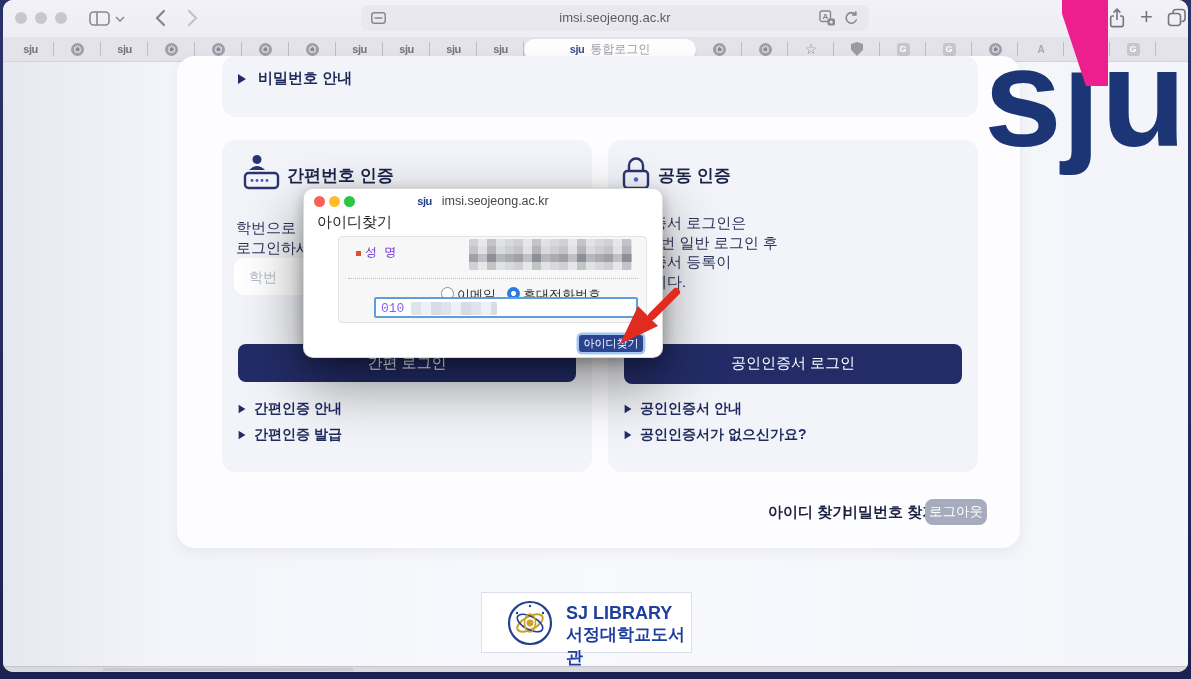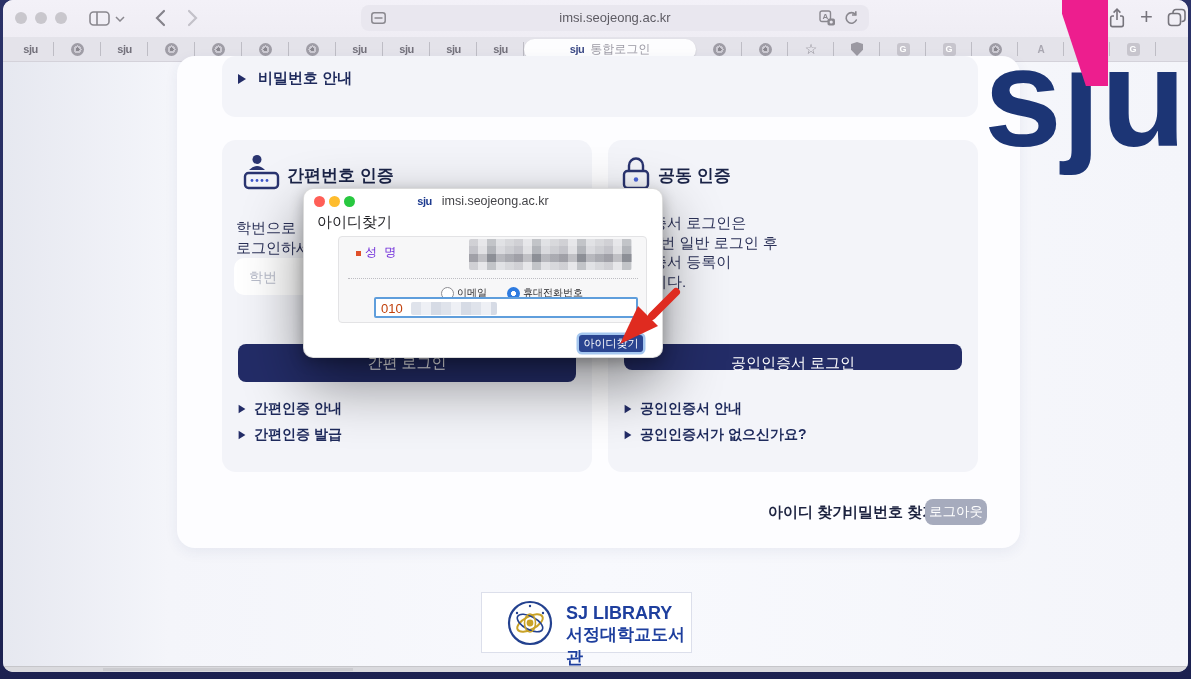--- a/index.html
+++ b/index.html
@@ -66,23 +66,23 @@
   #name-bullet{left:52px;top:62px;width:5px;height:5px;background:#e0502a;}
   #name-label{left:61px;top:55px;font-size:12px;color:#6d28d9;letter-spacing:2px;}
   #name-mosaic{left:165px;top:50px;width:163px;height:31px;border-radius:2px;
     background-image:
       repeating-linear-gradient(0deg,rgba(255,255,255,.38) 0 8px,rgba(40,40,48,.14) 8px 16px,rgba(255,255,255,.22) 16px 24px),
       repeating-linear-gradient(90deg,#b4b4bb 0 9px,#d9d9dd 9px 18px,#9da0a7 18px 27px,#cfd0d5 27px 36px,#c0c1c7 36px 45px);}
   #dotted-sep{left:44px;top:89px;width:290px;border-top:1.5px dotted #bdbdc2;}
   .radio{width:13px;height:13px;border-radius:50%;top:98px;}
   .radio.off{border:1.5px solid #8e8e93;background:#fff;}
   .radio.on{background:radial-gradient(circle,#fff 0 2.2px,#2e7be0 2.8px);}
-  .radio-label{top:97px;font-size:10px;color:#2b2b2e;}
+  .radio-label{top:97px;font-size:13px;color:#2b2b2e;}
   #phone-input{left:70px;top:108px;width:264px;height:21px;background:#fff;border:2px solid #5f9edc;border-radius:2px;}
-  #phone-val{left:5px;top:2px;font-size:13px;color:#c2410c;}
+  #phone-val{left:5px;top:2px;font-size:13px;color:#8b5cf6;font-family:Liberation Mono, monospace;}
   #phone-mosaic{left:35px;top:3px;width:86px;height:13px;border-radius:2px;
     background:repeating-linear-gradient(90deg,#dfe3eb 0 10px,#eef0f5 10px 20px,#d6dbe5 20px 30px);}
   #dlg-submit{left:275px;top:146px;width:64px;height:17px;background:#2a4490;border-radius:3px;
      color:#fff;font-size:11px;text-align:center;line-height:17px;box-shadow:0 0 0 2.5px #a5c7ef;}
 
   
   #biglogo{left:984px;top:28px;z-index:60;font-size:140px;font-weight:bold;line-height:1;
            color:#1c3575;letter-spacing:0px;}
   #logo-flag{left:1062px;top:0;width:46px;height:86px;background:#ed1e8e;z-index:61;
      clip-path:polygon(0 0,100% 0,100% 100%,52% 100%,0 16%);}
@@ -259,21 +259,21 @@
     <rect x="4" y="17" width="24" height="17" rx="3.5" fill="none" stroke="#2a3470" stroke-width="2.4"></rect>
     <circle cx="16" cy="25.5" r="2.2" fill="#4a63d8"></circle>
   </svg>
   <div class="panel-title abs" style="left:658px;top:164px;">공동 인증</div>
   <div class="panel-desc abs" style="left:652px;top:213px;">
     <div>증서 로그인은</div>
     <div>1번 일반 로그인 후</div>
     <div>증서 등록이</div>
     <div>니다.</div>
   </div>
-  <div class="navy-btn abs" style="left:624px;top:344px;width:338px;height:26px;">공인인증서 로그인</div>
+  <div class="navy-btn abs" style="left:624px;top:344px;width:338px;height:40px;">공인인증서 로그인</div>
   <div class="guide-link abs" style="left:624px;top:400px;font-size:14px;">
     <span class="tri" style="transform:scale(.85);"></span>
     <span>공인인증서 안내</span>
   </div>
   <div class="guide-link abs" style="left:624px;top:426px;font-size:14px;">
     <span class="tri" style="transform:scale(.85);"></span>
     <span>공인인증서가 없으신가요?</span>
   </div>
 
   <div class="bottom-link abs" style="left:768px;top:503px;">아이디 찾기</div>

